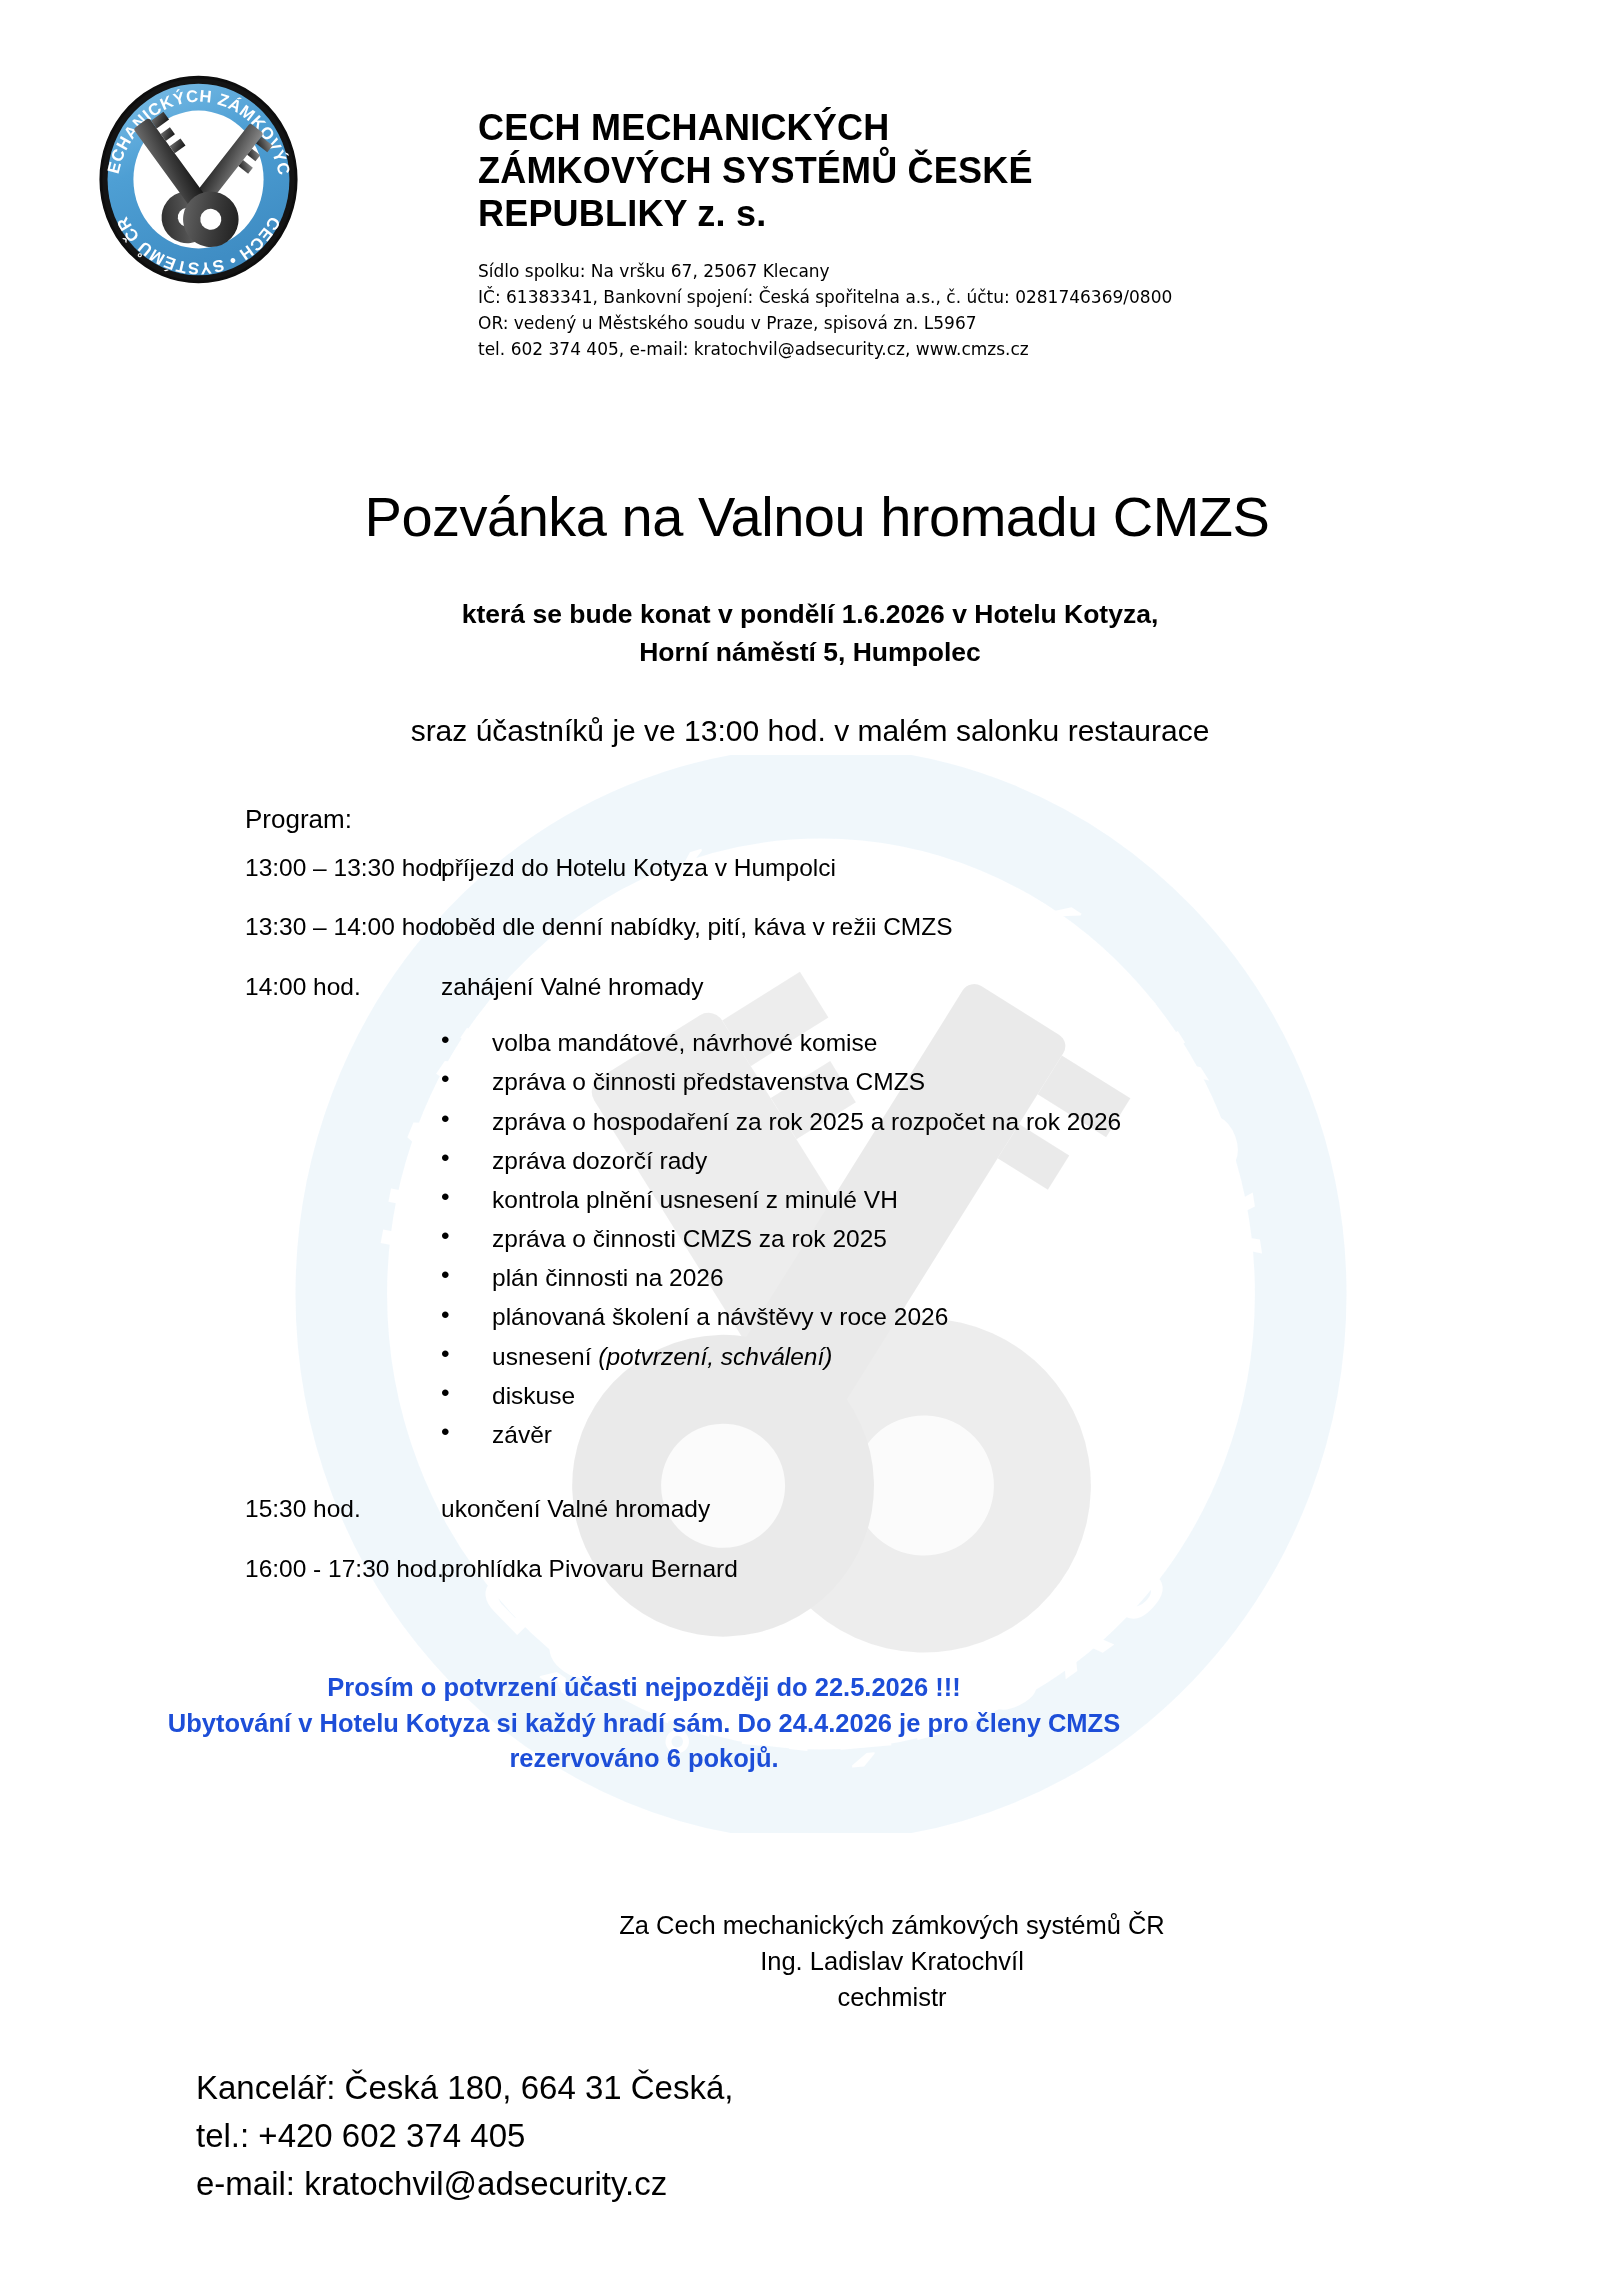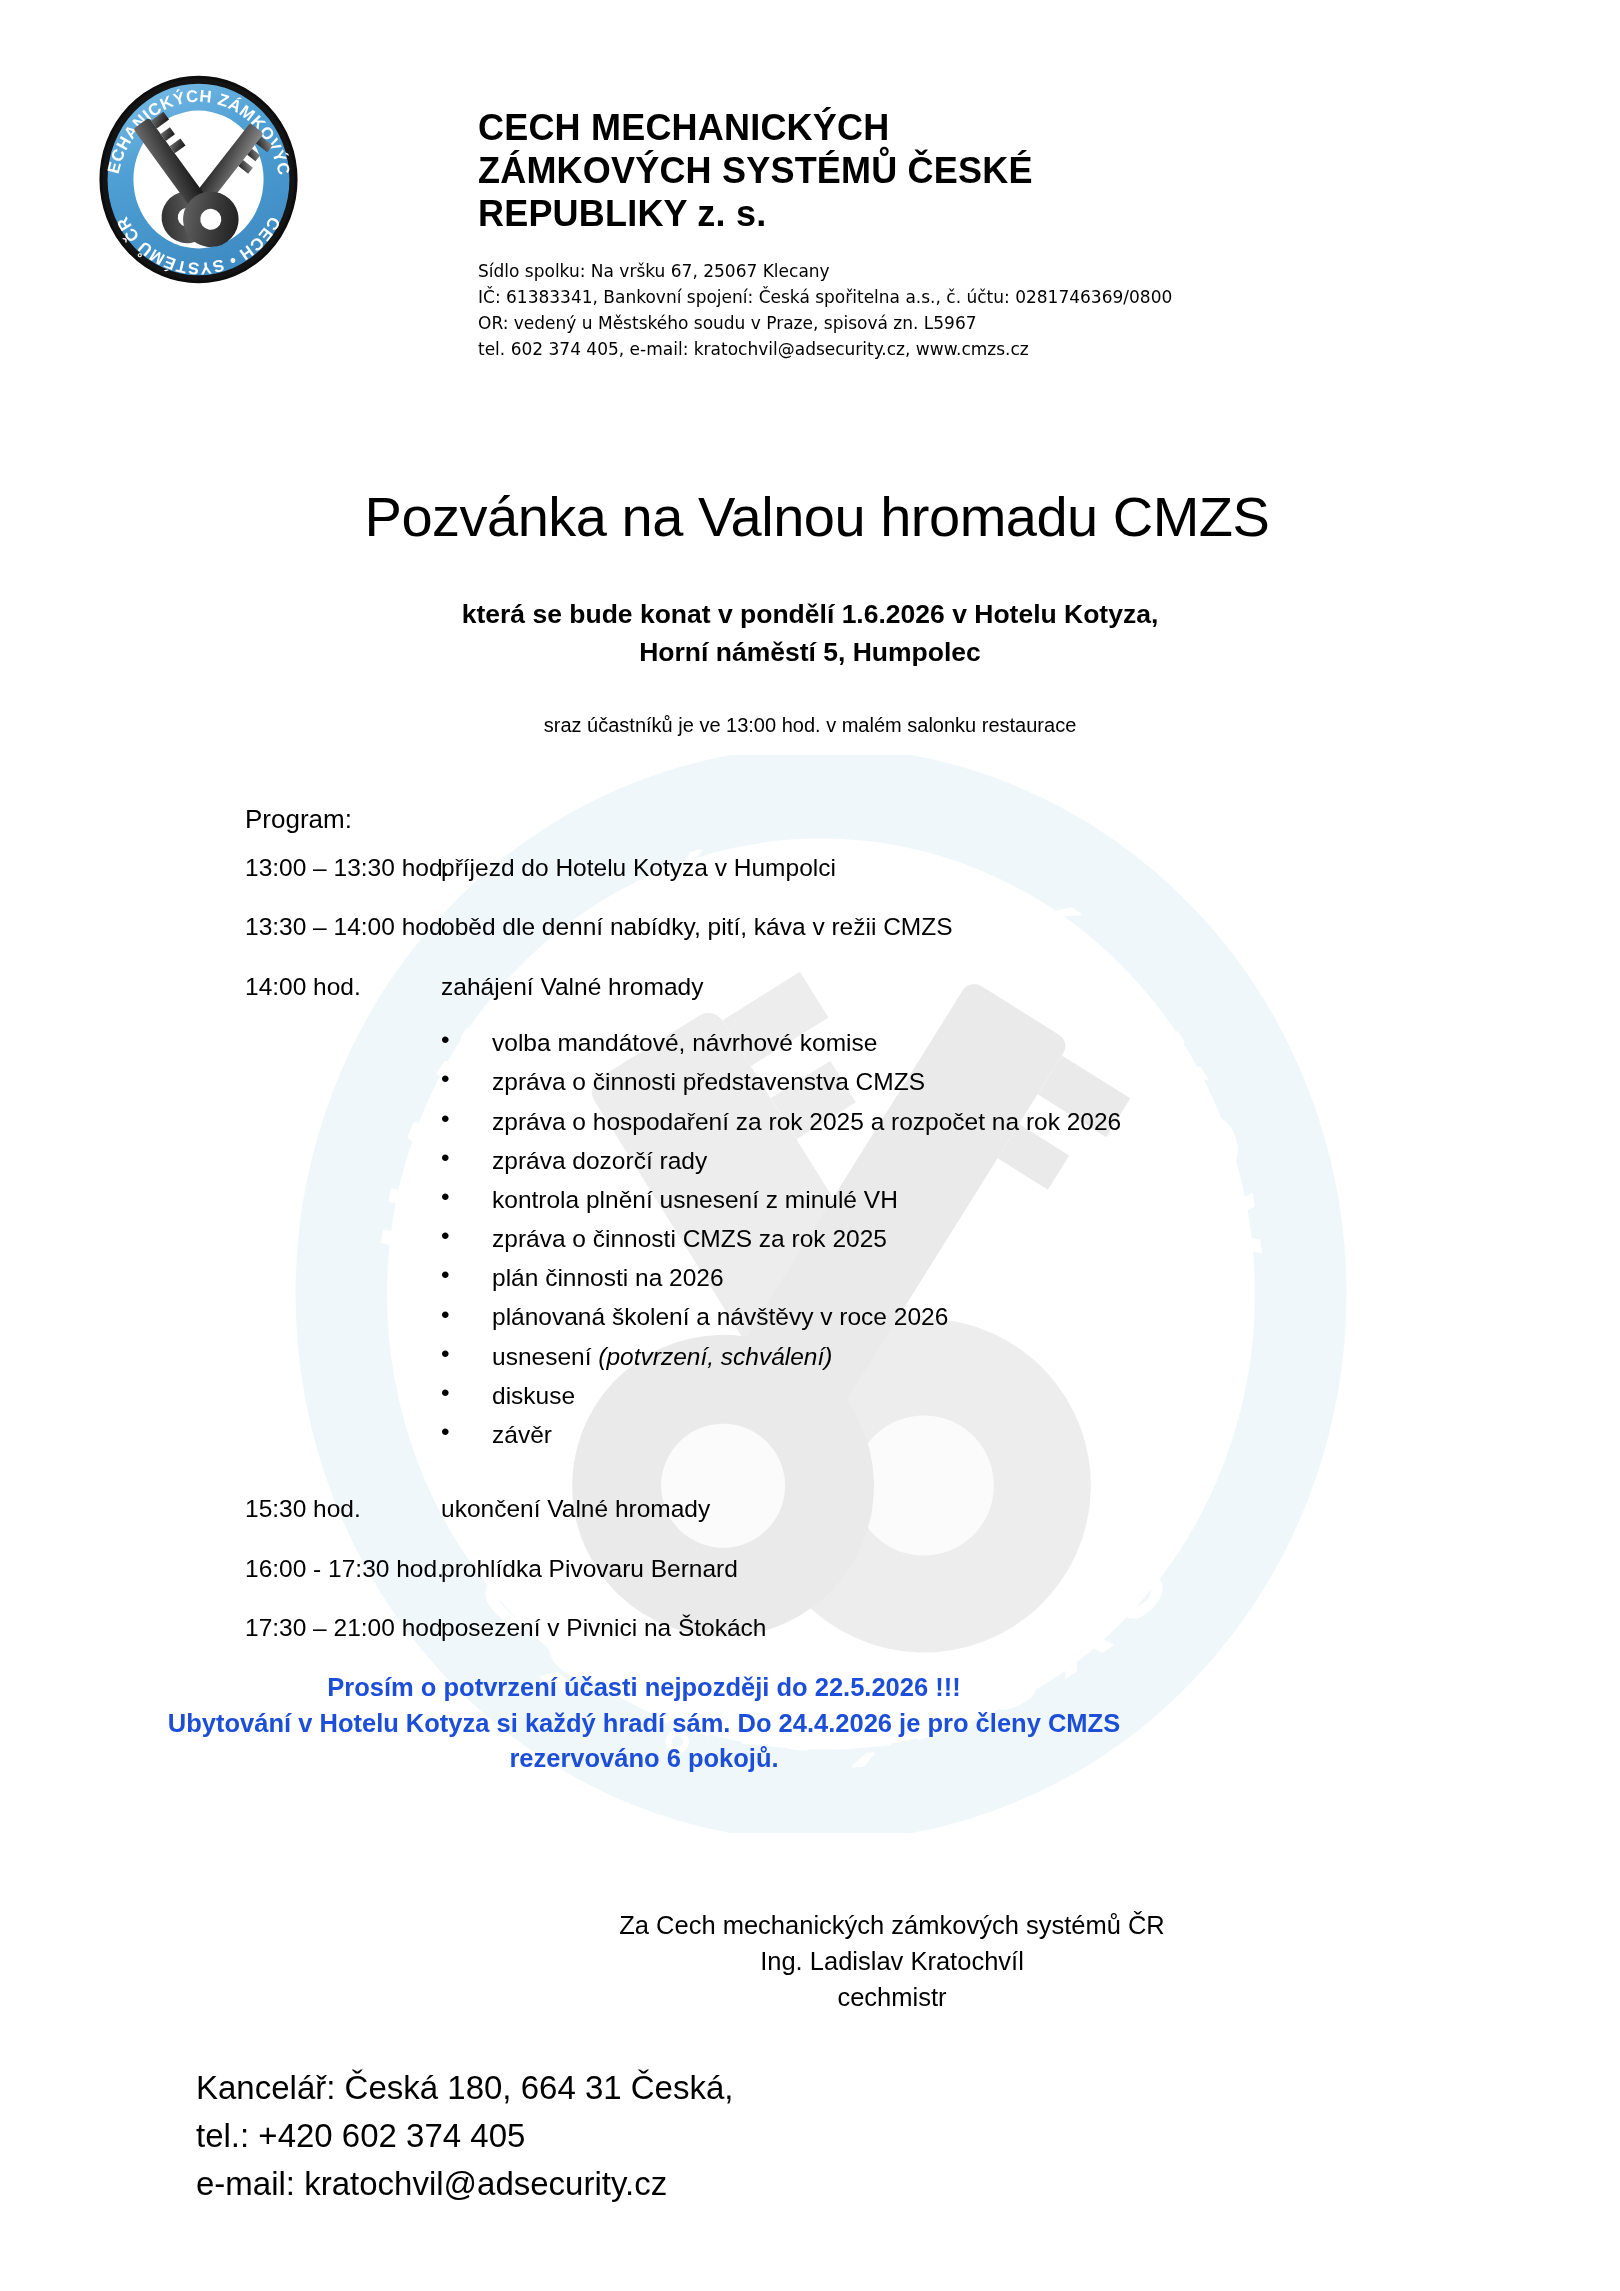--- a/index.html
+++ b/index.html
@@ -102,21 +102,21 @@
     font-weight: bold;
     line-height: 1.42;
     white-space: pre-line;
   }
   .meet-line {
     position: absolute;
     left: 0;
     top: 714px;
     width: 1620px;
     text-align: center;
-    font-size: 20px;
+    font-size: 30px;
     font-weight: normal;
   }
 
   .program-wrap {
     position: absolute;
     left: 245px;
     top: 804px;
     width: 1264px;
   }
   .program-label {
@@ -348,24 +348,20 @@
 
       <div class="late-rows" id="schedule-after">
           <div class="prog-row">
             <div class="prog-time">15:30 hod.</div>
             <div class="prog-desc">ukončení Valné hromady</div>
           </div>
           <div class="prog-row">
             <div class="prog-time">16:00 - 17:30 hod.</div>
             <div class="prog-desc">prohlídka Pivovaru Bernard</div>
           </div>
-          <div class="prog-row">
-            <div class="prog-time">17:30 – 21:00 hod</div>
-            <div class="prog-desc">posezení v Pivnici na Štokách</div>
-          </div>
         </div>
     </section>
 
     <div class="notice">Prosím o potvrzení účasti nejpozději do 22.5.2026 !!!
 Ubytování v Hotelu Kotyza si každý hradí sám. Do 24.4.2026 je pro členy CMZS
 rezervováno 6 pokojů.</div>
 
     <div class="signature">Za Cech mechanických zámkových systémů ČR
 Ing. Ladislav Kratochvíl
 cechmistr</div>

